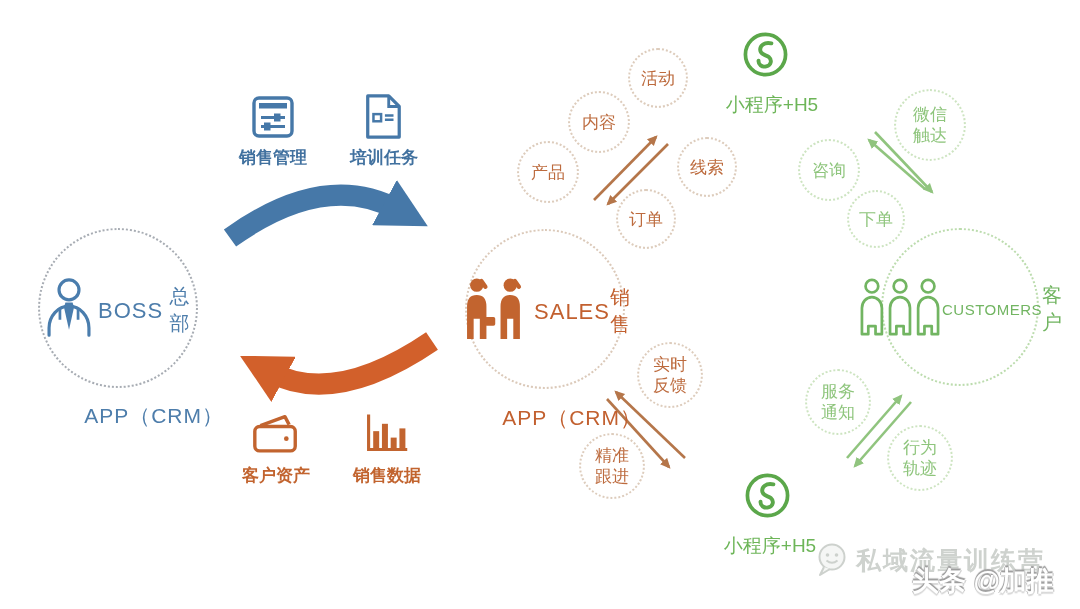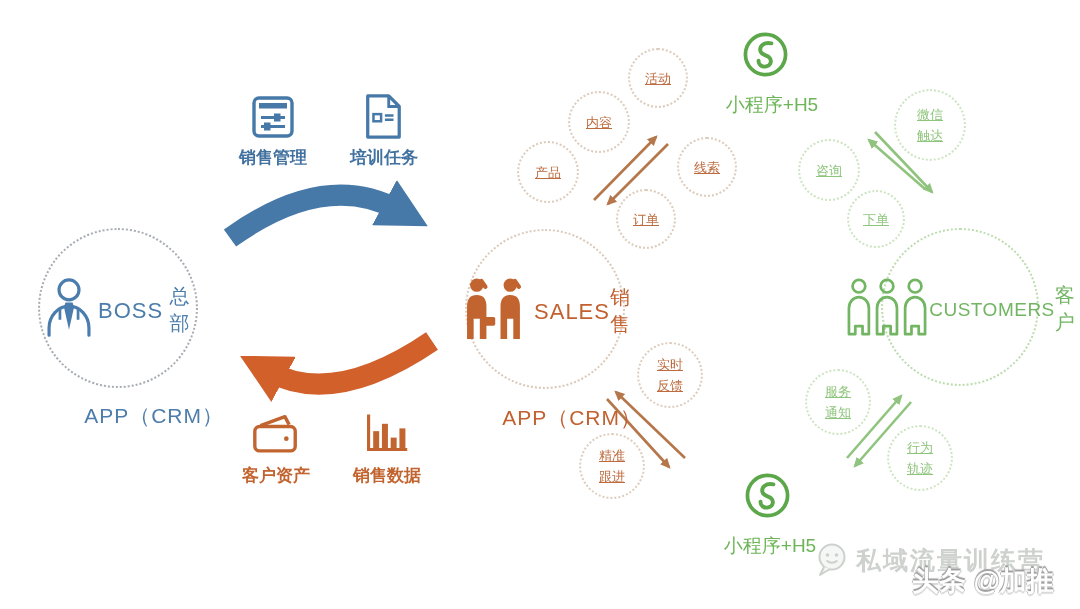--- a/index.html
+++ b/index.html
@@ -15,36 +15,36 @@
     box-sizing:border-box;text-align:center;
   }
   .bc-boss{left:38px;top:228px;width:160px;height:160px;border:2px dotted #a7acb3;}
   .bc-sales{left:465px;top:229px;width:160px;height:160px;border:2px dotted #dbc9b9;}
   .bc-customers{left:881px;top:228px;width:158px;height:158px;border:2px dotted #bcdcae;}
   .bc-title{font-size:22px;letter-spacing:1px;margin-top:5px;font-weight:400;}
   .bc-sub{font-size:20px;margin-top:3px;font-weight:500;}
   .boss-text{color:#4d7dab;}
   .sales-text{color:#c2602f;}
   .cust-text{color:#72b562;}
-  .bc-customers .bc-title{font-size:19px;letter-spacing:0.5px;}
+  .bc-customers .bc-title{font-size:15px;letter-spacing:0.5px;}
   
   .app-label{position:absolute;font-size:21px;letter-spacing:1px;text-align:right;font-weight:500;}
   
   .tool-icon{position:absolute;}
   .tool-label{position:absolute;font-size:17px;font-weight:700;text-align:center;width:96px;}
   .blue-t{color:#41719f;}
   .orange-t{color:#c2642f;}
   
   .bubble{
     position:absolute;border-radius:50%;display:flex;align-items:center;justify-content:center;
     box-sizing:border-box;text-align:center;
   }
   .bubble.orange{border:2px dotted #ddccbc;color:#bd6b3e;}
   .bubble.green{border:2px dotted #cde4c1;color:#8ec57c;}
-  .bubble span{font-size:13px;line-height:21px;font-weight:500;display:block;text-decoration:underline;}
+  .bubble span{font-size:17px;line-height:21px;font-weight:500;display:block;}
   .bubble span.wrap{width:38px;}
   
   .mp-label{position:absolute;font-size:19px;font-weight:500;color:#6db558;text-align:center;width:150px;}
   
   .wm-brand{
     position:absolute;font-size:25px;letter-spacing:2px;color:#ced2ce;font-weight:700;
     text-shadow:0 1px 0 #ffffff;white-space:nowrap;
   }
   .wm-credit{
     position:absolute;font-size:27px;font-weight:700;color:#ffffff;white-space:nowrap;

